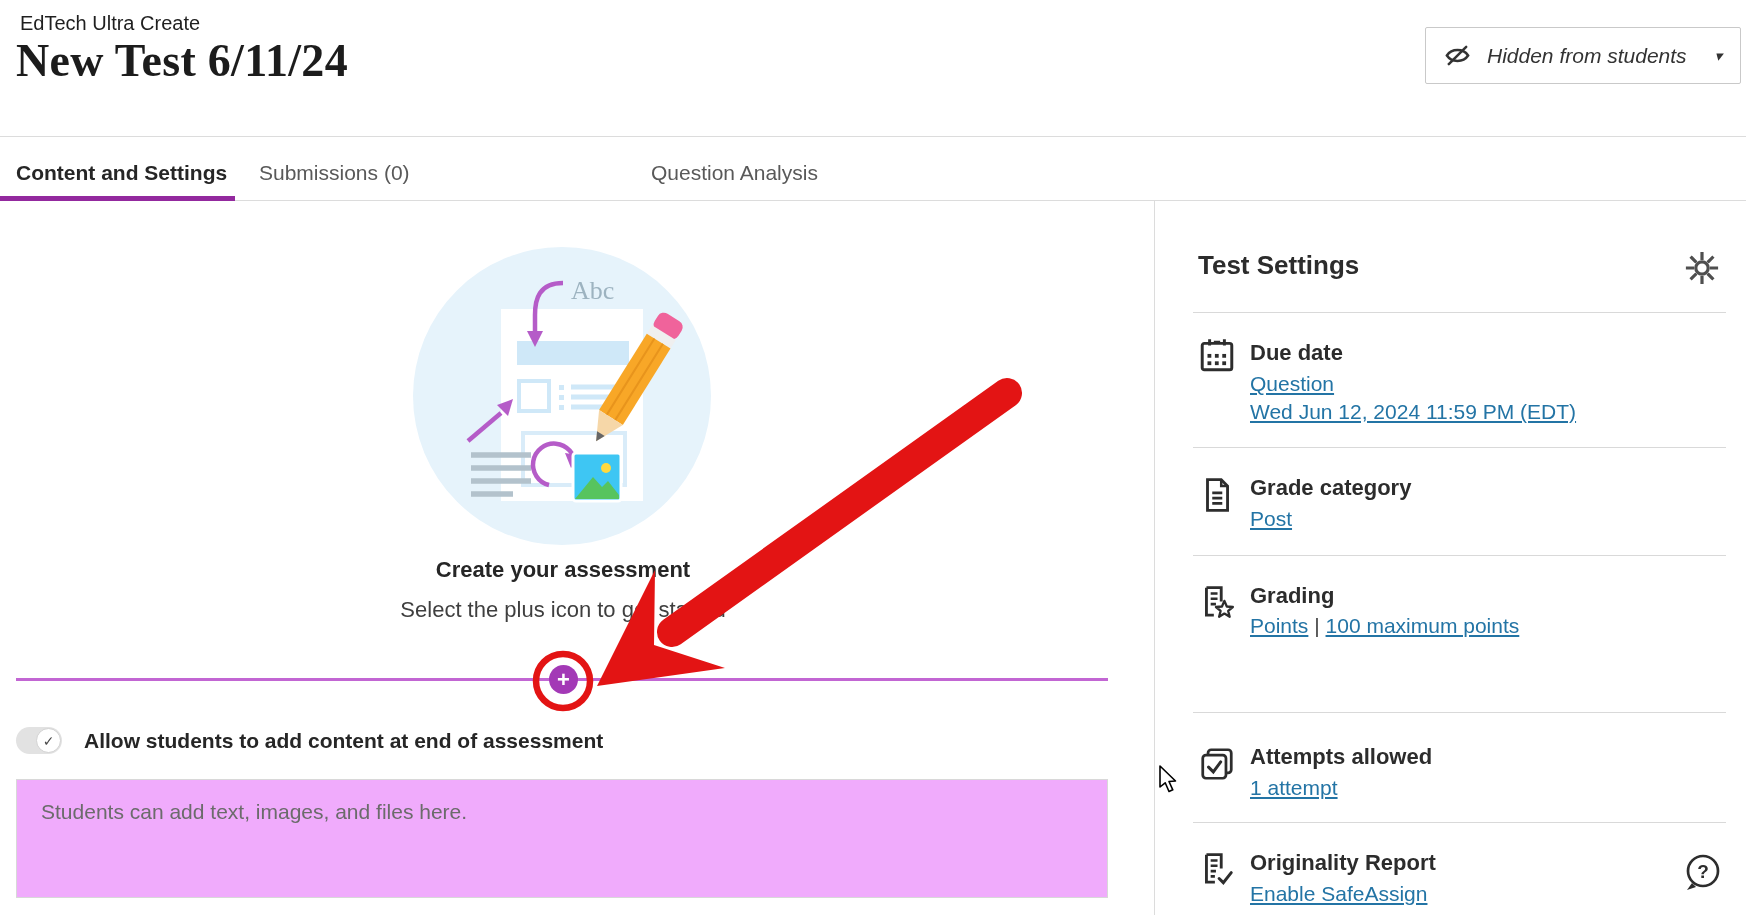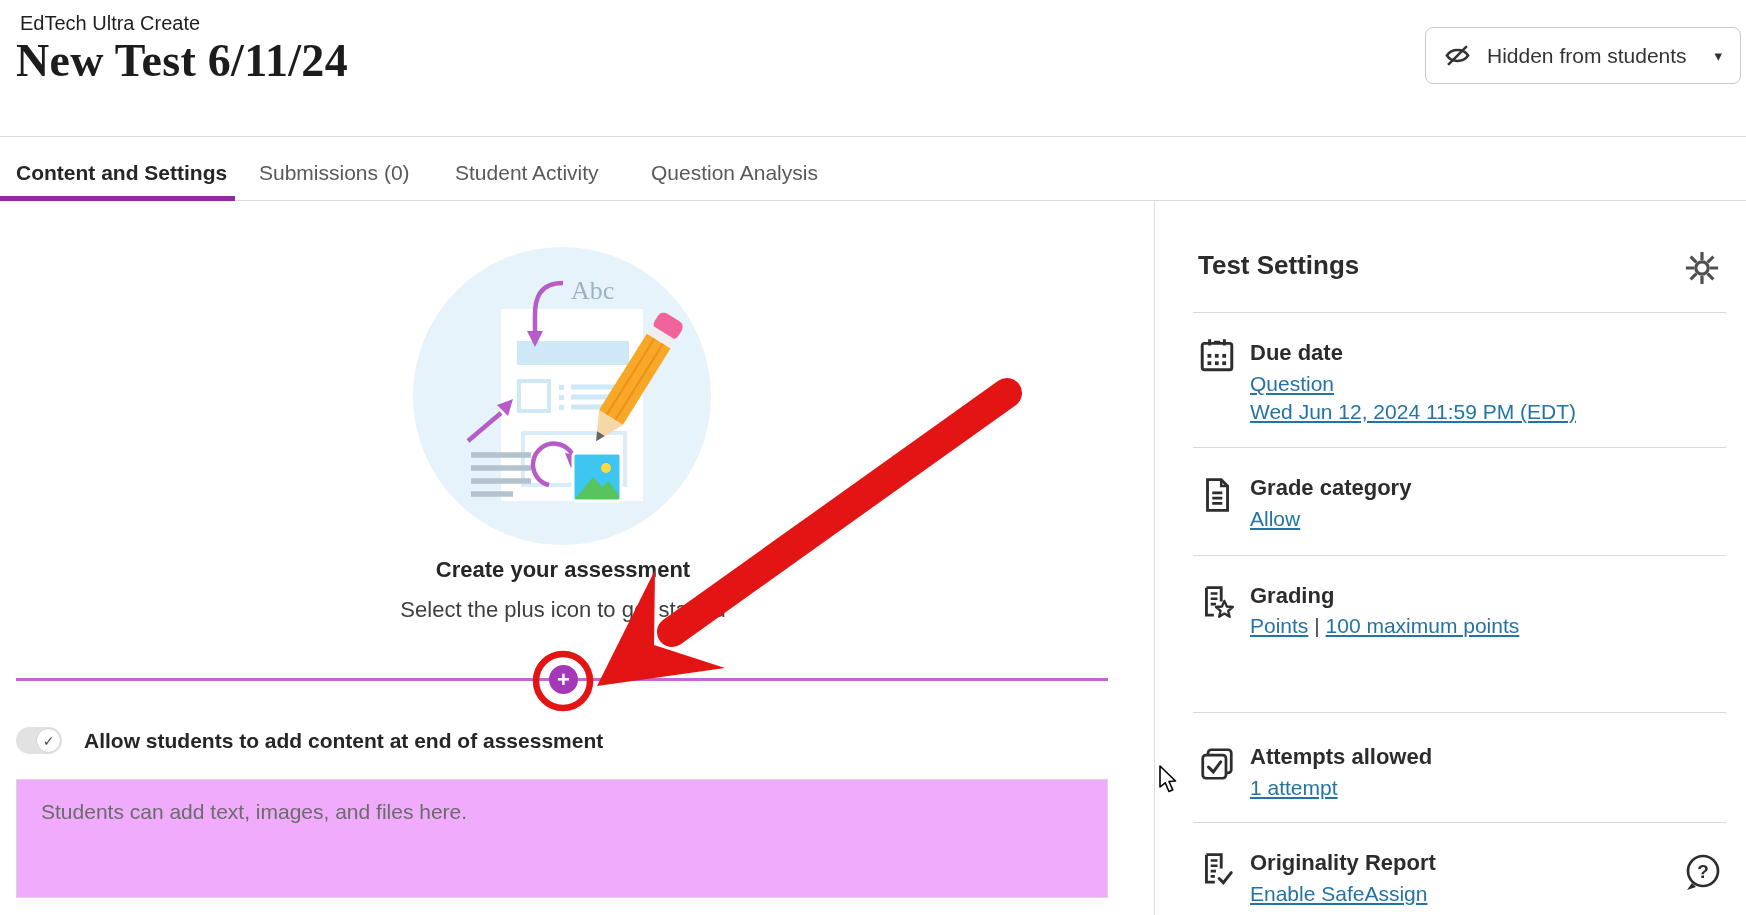--- a/index.html
+++ b/index.html
@@ -5,22 +5,22 @@
   html,body{margin:0;padding:0;background:#ffffff;}
   .app{
     position:relative;width:1746px;height:915px;overflow:hidden;
     font-family:"Liberation Sans",sans-serif;color:#262626;background:#fff;
   }
   .abs{position:absolute;}
   a{text-decoration:underline;color:#2374a5;cursor:pointer;}
   
   .breadcrumb{left:20px;top:12px;font-size:20px;color:#1f1f1f;text-decoration:none;}
   .page-title{left:16px;top:34px;font-family:"Liberation Serif",serif;font-size:46px;font-weight:600;color:#1c1c1c;letter-spacing:.3px;}
-  .vis-btn{left:1425px;top:27px;width:316px;height:57px;border:1px solid #c9c9c9;border-radius:8px;
-    background:#fff;display:flex;align-items:center;gap:16px;padding:0 18px;box-sizing:border-box;cursor:pointer;}
+  .vis-btn{left:1425px;top:27px;width:316px;height:57px;border:1px solid #c9c9c9;border-radius:2px;
+    background:#fff;display:flex;align-items:center;gap:16px;padding:0 18px;box-sizing:border-box;cursor:pointer;font-style:italic;}
   .vis-btn .lbl{font-size:21px;color:#333;}
   .vis-btn .caret{margin-left:auto;font-size:15px;color:#333;}
   
   .hairline{background:#dcdcdc;height:1px;left:0;width:1746px;}
   .tab{top:150px;height:46px;display:flex;align-items:center;font-size:21px;color:#595959;cursor:pointer;background:none;border:none;padding:0;font-family:inherit;}
   .tab.active{color:#262626;font-weight:700;}
   .tab-underline{left:0;top:196px;width:235px;height:5px;background:#93299e;}
   
   .illus-circle{left:413px;top:247px;width:298px;height:298px;border-radius:50%;background:#e6f3fb;}
   .canvas-heading{left:213px;top:557px;width:700px;text-align:center;font-size:22px;font-weight:700;color:#262626;}
@@ -63,21 +63,20 @@
         <line x1="5" y1="23" x2="23" y2="5" stroke="#333" stroke-width="2.6" stroke-linecap="round"></line>
       </svg>
     </span>
     <span class="lbl">Hidden from students</span>
     <span class="caret">▾</span>
   </button>
 
   <div class="abs hairline" style="top:136px"></div>
   <button class="abs tab active" style="left:16px">Content and Settings</button>
   <button class="abs tab" style="left:259px">Submissions (0)</button>
-  <button class="abs tab" style="left:455px">Student Activity</button>
   <button class="abs tab" style="left:651px">Question Analysis</button>
   <div class="abs hairline" style="top:200px"></div>
   <div class="abs tab-underline"></div>
 
   <div class="abs canvas-heading">Create your assessment</div>
 
   <div class="abs illus-circle">
     <svg width="298" height="298" viewBox="0 0 298 298">
 
       <rect x="88" y="62" width="142" height="192" fill="#ffffff"></rect>
@@ -173,21 +172,21 @@
   <div class="abs sep" style="top:447px"></div>
 
   <span class="abs sec-icon" style="top:476px">
     <svg width="38" height="38" viewBox="0 0 36 36">
       <path d="M9 3.5 h13 l6 6 v23 h-19 z" fill="none" stroke="#2d2d2d" stroke-width="2.7"></path>
       <path d="M22 3.5 v6 h6" fill="none" stroke="#2d2d2d" stroke-width="2.4"></path>
       <path d="M13.5 16 h9.5 M13.5 21 h9.5 M13.5 26 h9.5" stroke="#2d2d2d" stroke-width="2.6"></path>
     </svg>
   </span>
   <div class="abs sec-title" style="top:475px">Grade category</div>
-  <a class="abs sec-link" style="left:1250px;top:506px">Allow</a>
+  <a class="abs sec-link" style="left:1250px;top:506px">Post</a>
 
   <div class="abs sep" style="top:555px"></div>
 
   <span class="abs sec-icon" style="top:584px">
     <svg width="38" height="38" viewBox="0 0 36 36">
       <path d="M8 3.5 h14 v13 M8 3.5 v26 h7" fill="none" stroke="#2d2d2d" stroke-width="2.7"></path>
       <path d="M12 9 h6.5 M12 14 h6.5 M12 19 h5" stroke="#2d2d2d" stroke-width="2.5"></path>
       <polygon points="25,16 27.3,21.3 33,21.8 28.6,25.5 30,31 25,28 20,31 21.4,25.5 17,21.8 22.7,21.3" fill="#ffffff" stroke="#2d2d2d" stroke-width="2.2" stroke-linejoin="round"></polygon>
     </svg>
   </span>

